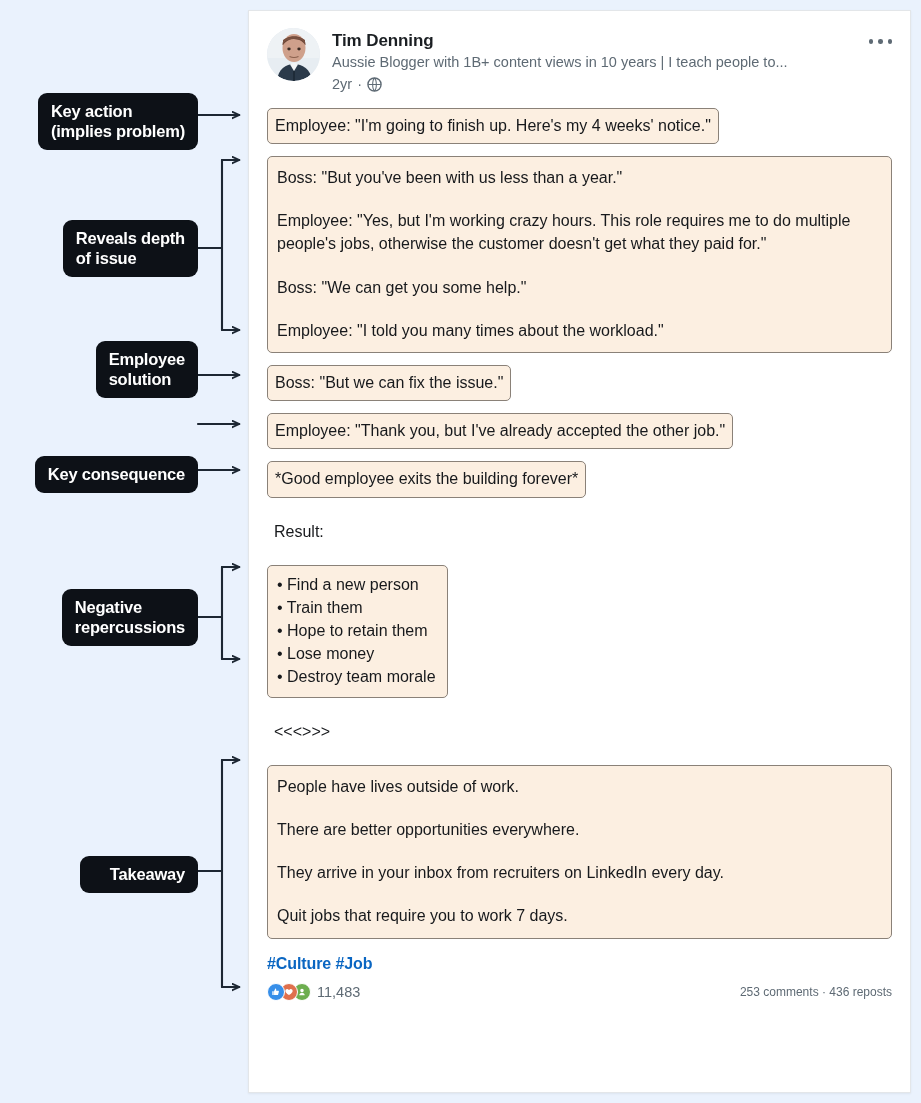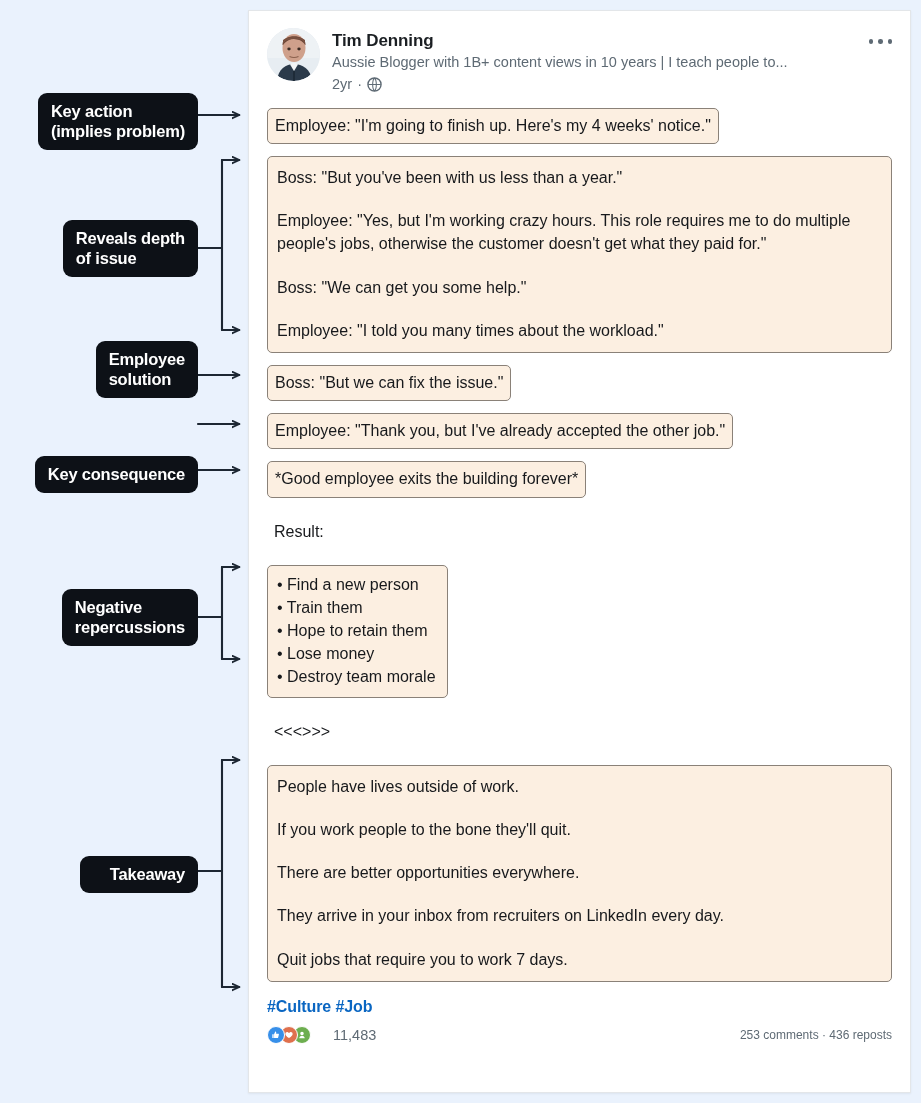--- a/index.html
+++ b/index.html
@@ -151,21 +151,21 @@
 
   
   .post-footer {
     display: flex;
     align-items: center;
     justify-content: space-between;
     padding: 10px 18px 0 18px;
     font-size: 14.5px;
     color: #5e6a74;
   }
-  .reactions { display: flex; align-items: center; gap: 22px; justify-content: space-between; }
+  .reactions { display: flex; align-items: center; gap: 6px; justify-content: space-between; }
   .react-icons { display: flex; align-items: center; }
   .react-icons span {
     width: 18px; height: 18px;
     border-radius: 50%;
     display: inline-block;
     border: 1.5px solid #fff;
     margin-left: -5px;
     position: relative;
   }
   .react-icons span:first-child { margin-left: 0; }
@@ -309,21 +309,20 @@
       <div>• Lose money</div>
       <div>• Destroy team morale</div>
     </div>
 
     <div class="spacer-sm"></div>
     <div class="plain">&lt;&lt;&lt;&gt;&gt;&gt;</div>
     <div class="spacer-sm"></div>
 
     <div class="hl block" style="margin-bottom:0;">
       <p>People have lives outside of work.</p>
-      <p>If you work people to the bone they'll quit.</p>
       <p>There are better opportunities everywhere.</p>
       <p>They arrive in your inbox from recruiters on LinkedIn every day.</p>
       <p>Quit jobs that require you to work 7 days.</p>
     </div>
   </div>
 
   <div class="hashtags">#Culture #Job</div>
 
   <div class="post-footer">
     <div class="reactions">

